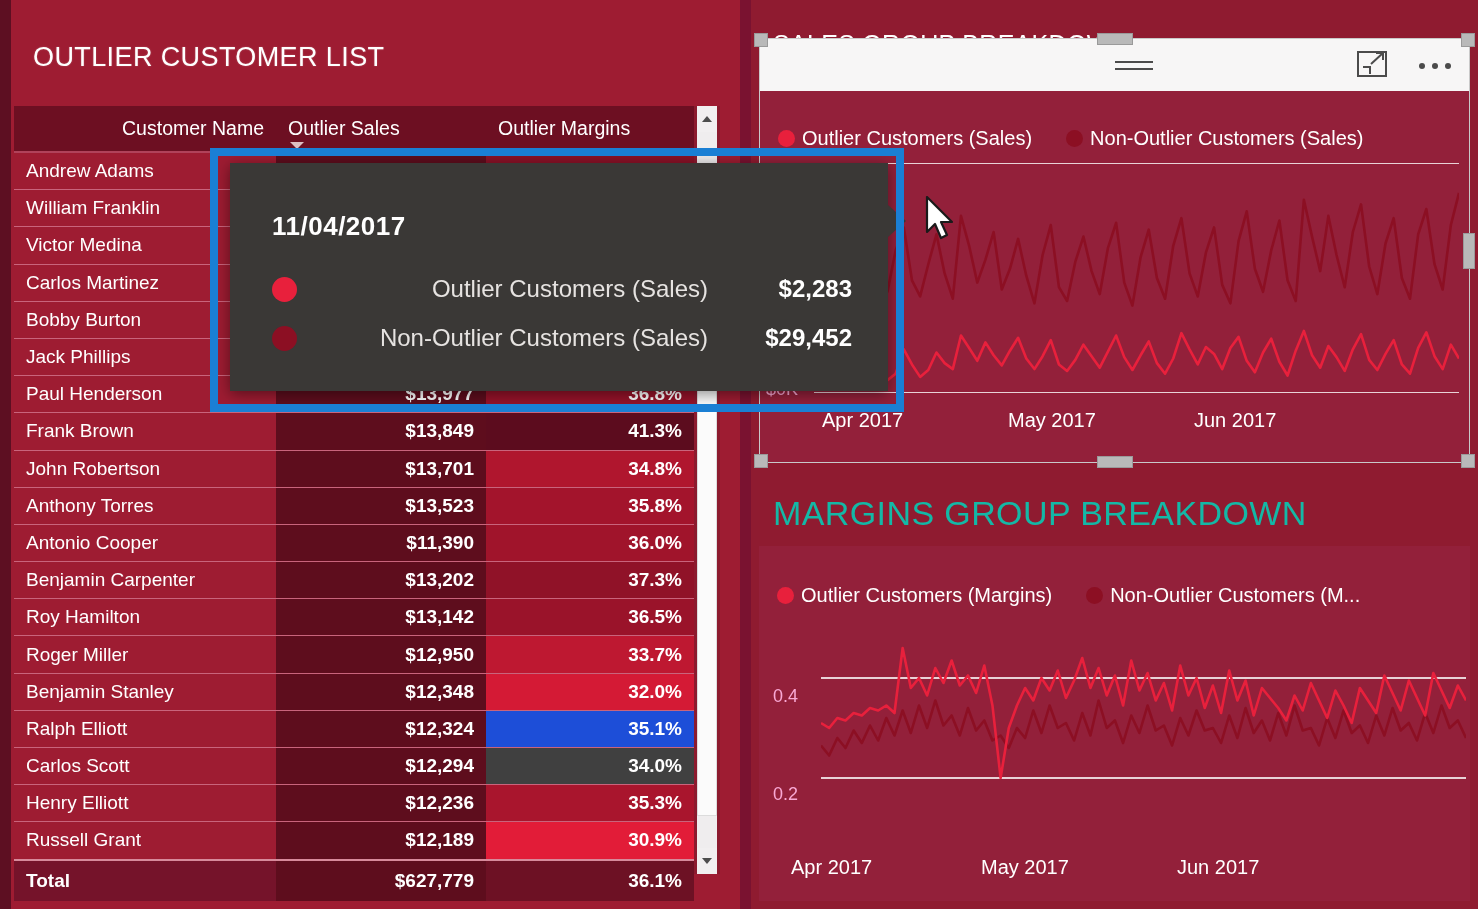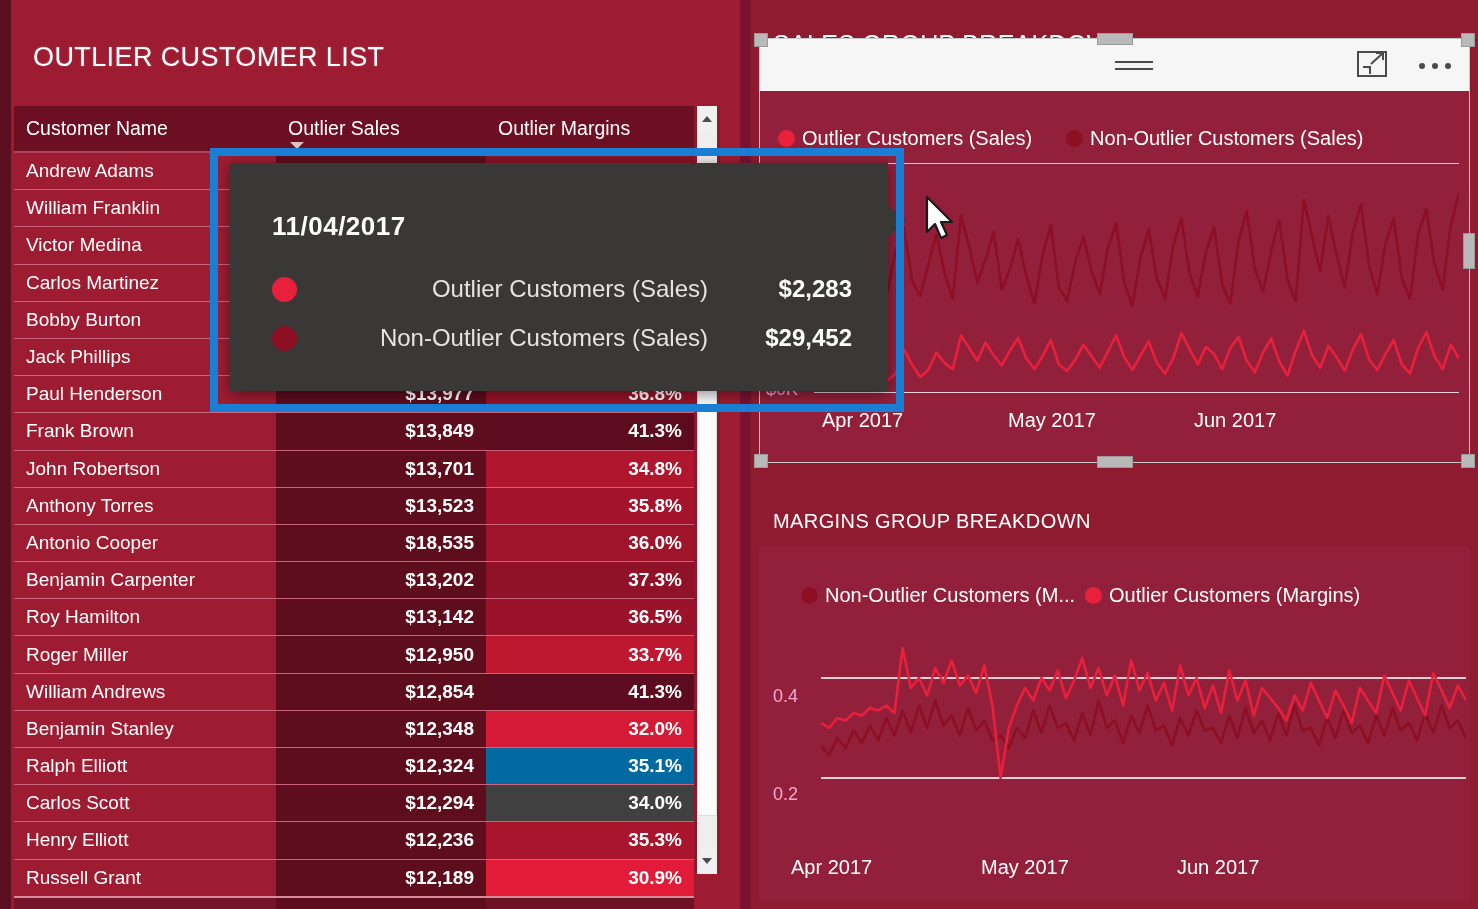--- a/index.html
+++ b/index.html
@@ -34,21 +34,21 @@
   }
   table.grid{
     border-collapse:collapse;width:680px;table-layout:fixed;
     font-size:19px;color:#ffffff;
   }
   table.grid col.c-name{width:262px;}
   table.grid col.c-sales{width:210px;}
   table.grid col.c-margin{width:208px;}
   table.grid th{
     background:#6d0f22;
-    text-align:left;font-weight:400;
+    text-align:right;font-weight:400;
     height:45px;padding:0 12px;
     font-size:19.5px;
     border-bottom:2px solid #b0425a;
     position:relative;
     white-space:nowrap;
   }
   table.grid th.num{text-align:left;}
   .sort-caret{
     position:absolute;left:14px;bottom:2px;
     width:0;height:0;border-left:7px solid transparent;
@@ -121,21 +121,21 @@
     letter-spacing:.3px;white-space:nowrap;
   }
   .legend{position:absolute;display:flex;align-items:center;gap:10px;font-size:20px;color:#fff;white-space:nowrap;}
   .legend .item{display:flex;align-items:center;gap:7px;}
   .legend .dot{width:17px;height:17px;border-radius:50%;display:block;}
   .chart-area{position:absolute;}
   .ytick{position:absolute;font-size:18px;color:#f9a8d4;}
   .xtick{position:absolute;font-size:20px;color:#ffffff;}
 
   
-  #margins-title{position:absolute;left:22px;top:510px;font-size:20px;color:#ffffff;letter-spacing:.4px;}
+  #margins-title{position:absolute;left:22px;top:494px;font-size:34px;color:#14b8a6;letter-spacing:.4px;}
   #margins-visual{
     top:546px;left:8px;width:711px;height:355px;background:#93203a;
   }
 
   
   .handle{position:absolute;background:#b9b9b9;border:1px solid #9a9a9a;box-sizing:border-box;}
   .h-tl{left:-6px;top:-6px;width:14px;height:14px;}
   .h-tr{right:-6px;top:-6px;width:14px;height:14px;}
   .h-bl{left:-6px;bottom:-6px;width:14px;height:14px;}
   .h-br{right:-6px;bottom:-6px;width:14px;height:14px;}
@@ -242,52 +242,47 @@
               <td class="sales">$13,701</td>
               <td class="margin" style="background: rgb(176, 22, 46);">34.8%</td>
             </tr>
             <tr>
               <td class="name">Anthony Torres</td>
               <td class="sales">$13,523</td>
               <td class="margin" style="background: rgb(163, 20, 44);">35.8%</td>
             </tr>
             <tr>
               <td class="name">Antonio Cooper</td>
-              <td class="sales">$18,535</td>
+              <td class="sales">$11,390</td>
               <td class="margin" style="background: rgb(160, 20, 43); padding-left: 16px;">36.0%</td>
             </tr>
             <tr>
               <td class="name">Benjamin Carpenter</td>
               <td class="sales">$13,202</td>
               <td class="margin" style="background: rgb(144, 18, 40);">37.3%</td>
             </tr>
             <tr>
               <td class="name">Roy Hamilton</td>
               <td class="sales">$13,142</td>
               <td class="margin" style="background: rgb(154, 19, 42);">36.5%</td>
             </tr>
             <tr>
               <td class="name">Roger Miller</td>
               <td class="sales">$12,950</td>
               <td class="margin" style="background: rgb(190, 24, 49);">33.7%</td>
             </tr>
             <tr>
-              <td class="name">William Andrews</td>
-              <td class="sales">$12,854</td>
-              <td class="margin" style="background: rgb(92, 12, 30);">41.3%</td>
-            </tr>
-            <tr>
               <td class="name">Benjamin Stanley</td>
               <td class="sales">$12,348</td>
               <td class="margin" style="background: rgb(212, 26, 53);">32.0%</td>
             </tr>
             <tr>
               <td class="name">Ralph Elliott</td>
               <td class="sales">$12,324</td>
-              <td class="margin" style="background: #0369a1;">35.1%</td>
+              <td class="margin" style="background: #1d4ed8;">35.1%</td>
             </tr>
             <tr>
               <td class="name">Carlos Scott</td>
               <td class="sales">$12,294</td>
               <td class="margin" style="background: #404040;">34.0%</td>
             </tr>
             <tr>
               <td class="name">Henry Elliott</td>
               <td class="sales">$12,236</td>
               <td class="margin" style="background: rgb(169, 21, 45);">35.3%</td>
@@ -375,27 +370,27 @@
       <div class="handle h-rc"></div>
       <div class="handle h-bl"></div>
       <div class="handle h-bc"></div>
       <div class="handle h-br"></div>
     </div>
 
     <div id="margins-title">MARGINS GROUP BREAKDOWN</div>
 
     <div class="visual" id="margins-visual">
       <div class="legend" style="left:18px;top:38px;">
+        <div class="item">
+          <span class="dot" style="background: rgb(232, 32, 60);"></span>
+          <span>Outlier Customers (Margins)</span>
+        </div>
         <div class="item" style="margin-left:24px;">
           <span class="dot" style="background: rgb(140, 15, 35);"></span>
           <span>Non-Outlier Customers (M...</span>
-        </div>
-        <div class="item">
-          <span class="dot" style="background: rgb(232, 32, 60);"></span>
-          <span>Outlier Customers (Margins)</span>
         </div>
       </div>
 
       <div class="chart-area" id="margins-plot" style="left:62px;top:92px;width:645px;height:165px;">
         <svg id="margins-svg" width="645" height="165" viewBox="0 0 645 165" preserveAspectRatio="none">
             <line x1="0" x2="645" y1="140" y2="140" stroke="rgba(255,255,255,0.8)" stroke-width="2"></line>
             <line x1="0" x2="645" y1="39.999999999999986" y2="39.999999999999986" stroke="rgba(255,255,255,0.8)" stroke-width="2"></line>
             <polyline points="0.00,107.50 8.16,117.50 16.33,100.00 24.49,110.00 32.66,92.50 40.82,105.00 48.99,87.50 57.15,102.50 65.32,80.00 73.48,97.50 81.65,72.50 89.81,95.00 97.97,67.50 106.14,90.00 114.30,62.50 122.47,87.50 130.63,77.50 138.80,97.50 146.96,70.00 155.13,92.50 163.29,82.50 171.46,102.50 179.62,97.50 187.78,110.00 195.95,90.00 204.11,100.00 212.28,72.50 220.44,95.00 228.61,67.50 236.77,90.00 244.94,85.00 253.10,102.50 261.27,75.00 269.43,97.50 277.59,62.50 285.76,90.00 293.92,82.50 302.09,105.00 310.25,77.50 318.42,95.00 326.58,67.50 334.75,92.50 342.91,87.50 351.08,107.50 359.24,80.00 367.41,97.50 375.57,72.50 383.73,92.50 391.90,90.00 400.06,105.00 408.23,77.50 416.39,100.00 424.56,70.00 432.72,95.00 440.89,82.50 449.05,102.50 457.22,75.00 465.38,97.50 473.54,67.50 481.71,92.50 489.87,90.00 498.04,107.50 506.20,80.00 514.37,100.00 522.53,72.50 530.70,95.00 538.86,87.50 547.03,105.00 555.19,77.50 563.35,97.50 571.52,70.00 579.68,92.50 587.85,85.00 596.01,102.50 604.18,75.00 612.34,95.00 620.51,67.50 628.67,90.00 636.84,82.50 645.00,100.00" fill="none" stroke="#8c0f23" stroke-width="2.6" stroke-linejoin="round"></polyline>
             <polyline points="0.00,85.00 8.16,90.00 16.33,80.00 24.49,82.50 32.66,75.00 40.82,77.50 48.99,70.00 57.15,72.50 65.32,67.50 73.48,75.00 81.65,10.00 89.81,50.00 97.97,40.00 106.14,57.50 114.30,30.00 122.47,45.00 130.63,22.50 138.80,47.50 146.96,37.50 155.13,55.00 163.29,27.50 171.46,67.50 179.62,140.00 187.78,90.00 195.95,67.50 204.11,50.00 212.28,62.50 220.44,40.00 228.61,52.50 236.77,32.50 244.94,60.00 253.10,42.50 261.27,20.00 269.43,50.00 277.59,30.00 285.76,57.50 293.92,37.50 302.09,67.50 310.25,22.50 318.42,52.50 326.58,35.00 334.75,62.50 342.91,45.00 351.08,72.50 359.24,27.50 367.41,57.50 375.57,40.00 383.73,70.00 391.90,47.50 400.06,75.00 408.23,32.50 416.39,62.50 424.56,42.50 432.72,77.50 440.89,50.00 449.05,60.00 457.22,70.00 465.38,82.50 473.54,57.50 481.71,72.50 489.87,45.00 498.04,62.50 506.20,80.00 514.37,52.50 522.53,67.50 530.70,85.00 538.86,50.00 547.03,62.50 555.19,75.00 563.35,37.50 571.52,55.00 579.68,72.50 587.85,42.50 596.01,60.00 604.18,77.50 612.34,35.00 620.51,52.50 628.67,70.00 636.84,47.50 645.00,62.50" fill="none" stroke="#e8203c" stroke-width="2.6" stroke-linejoin="round"></polyline>
           </svg>

